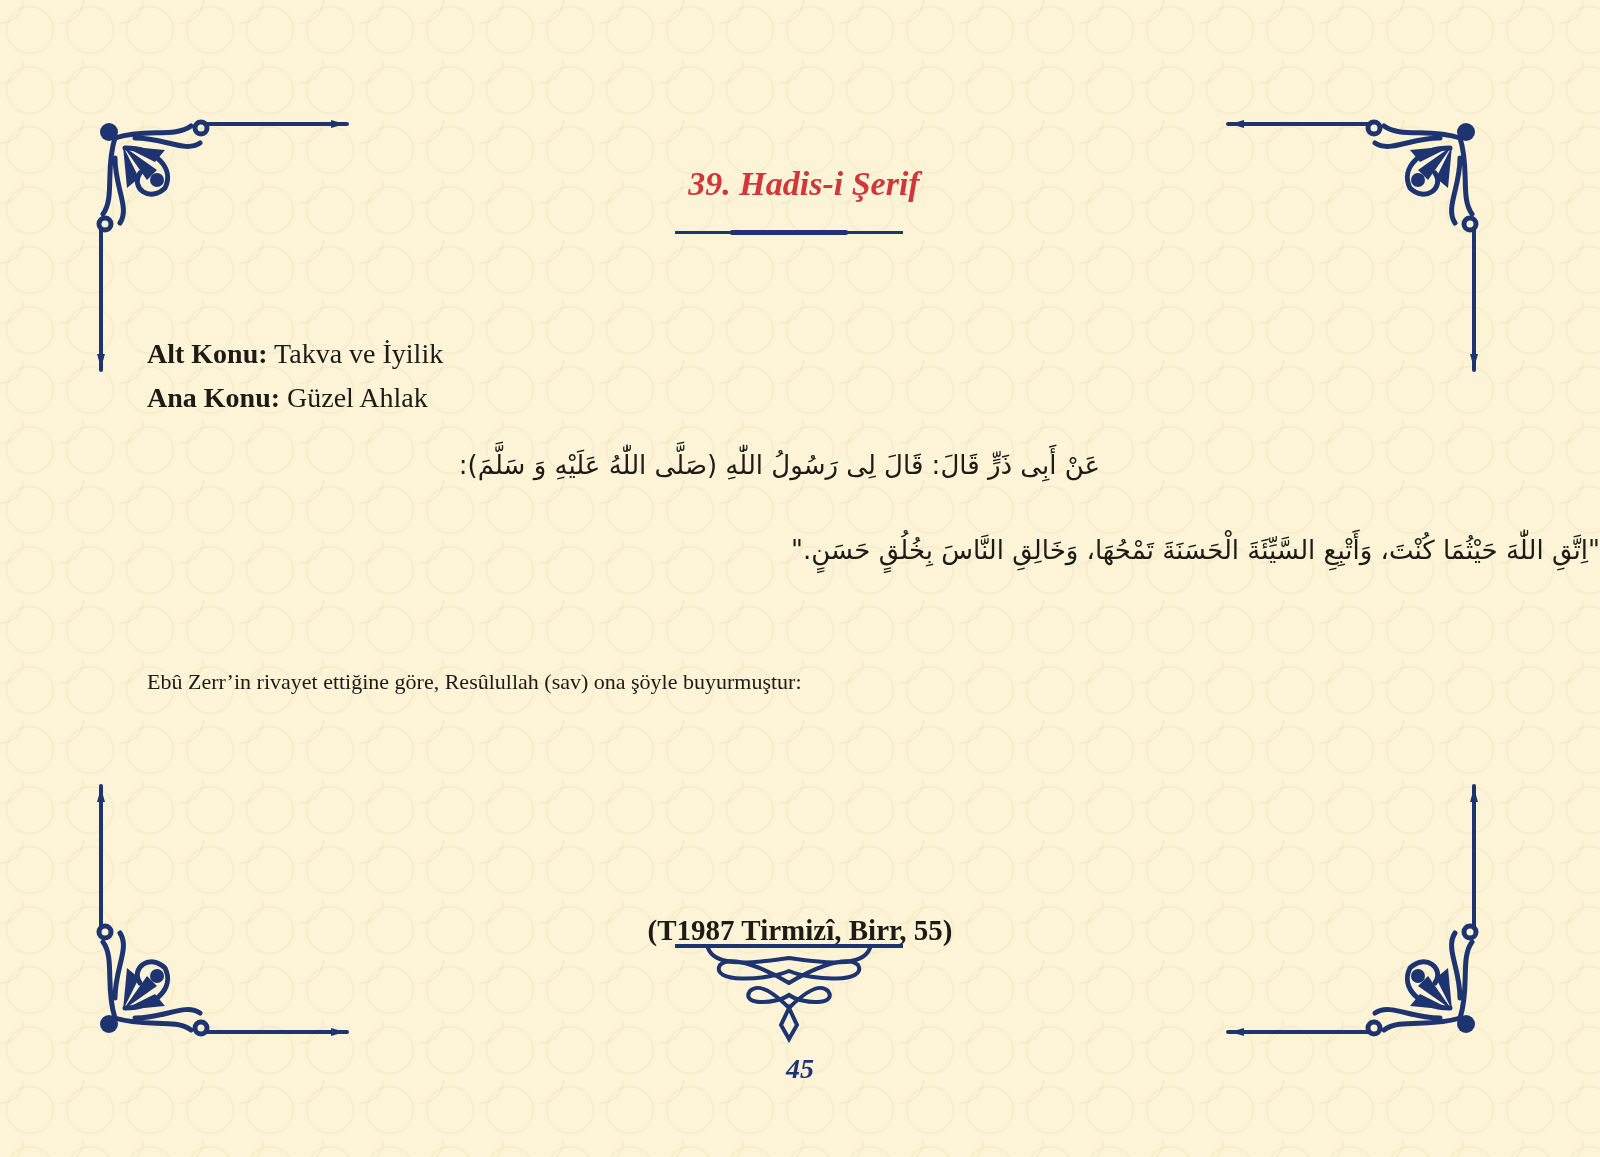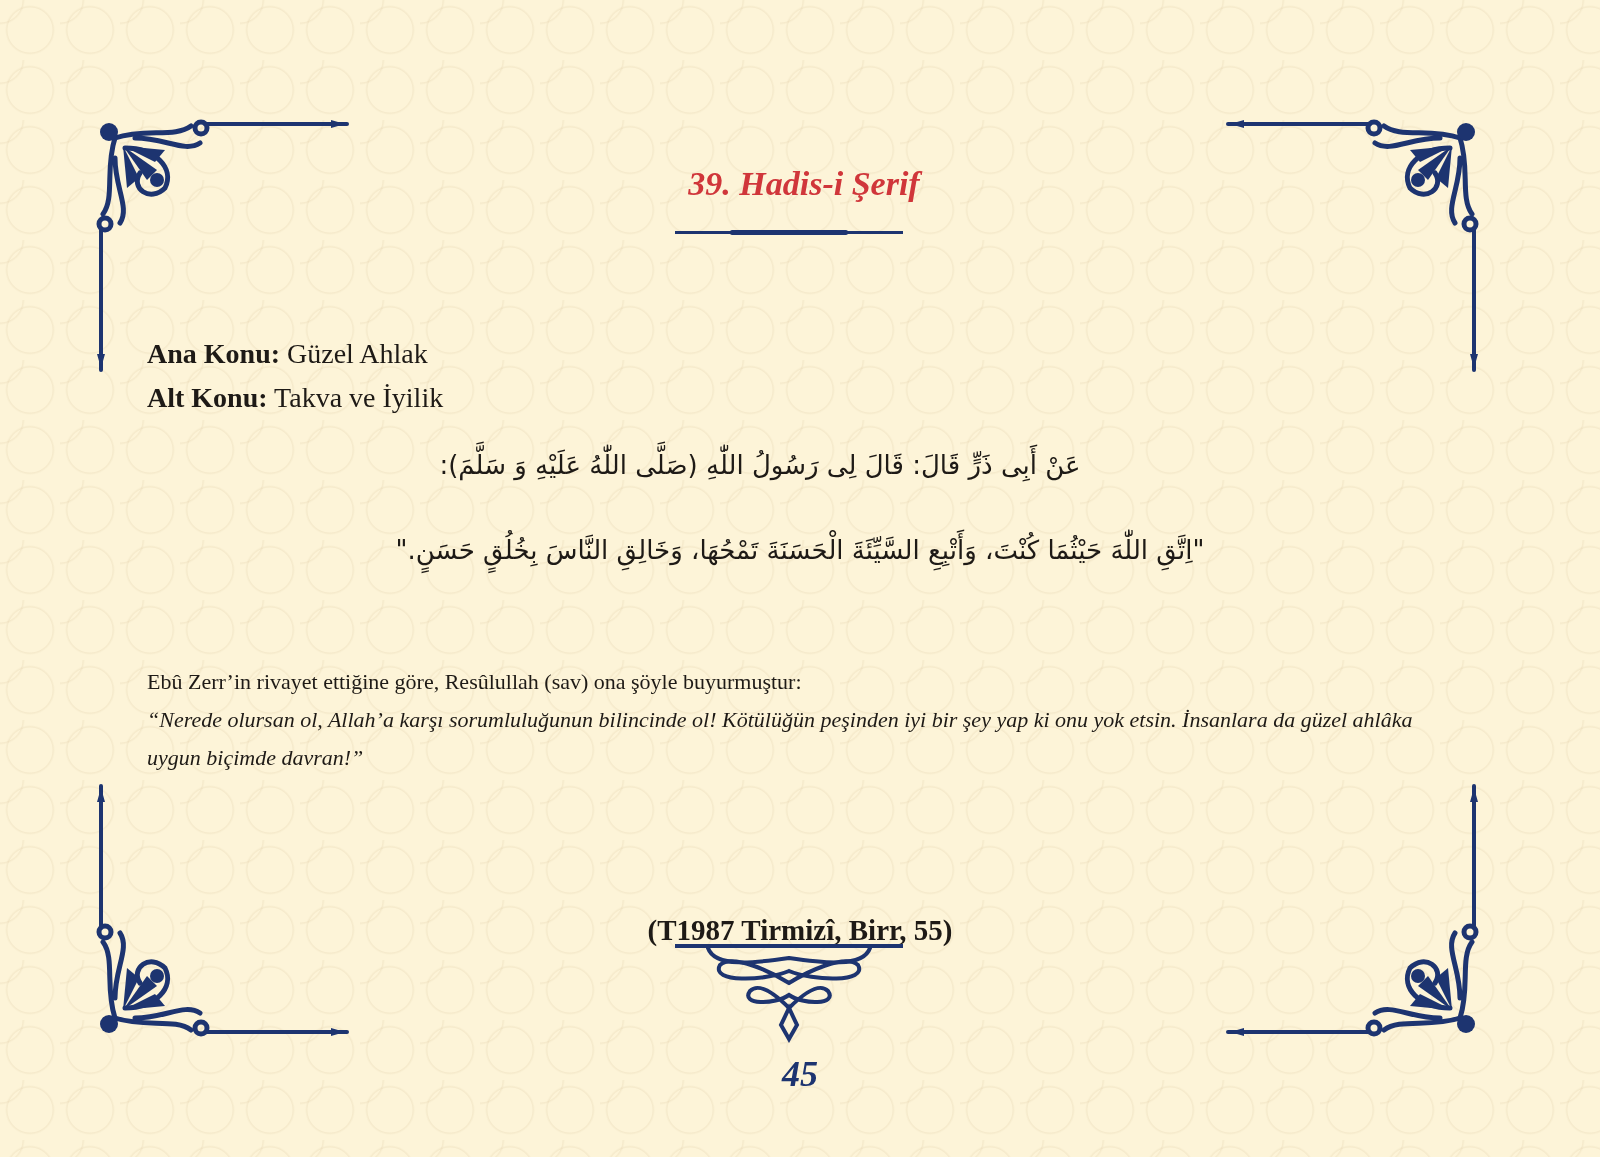--- a/index.html
+++ b/index.html
@@ -35,38 +35,38 @@
       background: #1d3470;
     }
     .title-rule::after {
       content: ""; position: absolute; left: 55px; top: -1px; width: 118px; height: 5px;
       background: #1d3470; border-radius: 2px;
     }
     .meta { position: absolute; left: 147px; top: 332px; font-size: 28px; line-height: 44px; }
     .meta b { font-weight: bold; }
 
     .arabic {
-      position: absolute; left: 0; right: 0; text-align: center;
+      position: absolute; left: 0; right: 0; text-align: right;
       direction: rtl; font-family: "DejaVu Sans", sans-serif; font-size: 26px;
       color: #1e1a16;
     }
     .arabic.l1 { top: 450px; padding-left: 420px; padding-right: 500px; }
     .arabic.l2 { top: 535px; }
 
     .translation { position: absolute; left: 147px; top: 663px; width: 1300px; font-size: 22px; line-height: 38px; }
     .translation .quote { font-style: italic; }
 
     .source {
       position: absolute; left: 0; right: 0; top: 890px; text-align: center;
       font-weight: bold; font-size: 29px; margin-top: 24px;
     }
     .bottom-ornament { position: absolute; left: 675px; top: 943px; width: 228px; height: 100px; }
     .page-number {
       position: absolute; left: 0; right: 0; top: 1053px; text-align: center;
-      font-style: italic; font-weight: bold; font-size: 36px; color: #1d3470;
+      font-style: italic; font-weight: bold; font-size: 28px; color: #1d3470;
     }
   </style>
 </head>
 <body>
 
 <div class="bg-pattern"></div>
 
 <div class="corner tl">
   <svg viewBox="0 0 260 260" fill="none" stroke="#1d3470" stroke-width="5" stroke-linecap="round">
     <path d="M110 6 L252 6" stroke-width="4"></path>
@@ -154,35 +154,34 @@
     <path d="M20 40 C20 70 35 90 25 105"></path>
     <path d="M40 20 C70 20 90 35 105 25"></path>
   </svg>
 </div>
 
 <div class="title">39. Hadis-i Şerif</div>
 <div class="title-rule"></div>
 
 <div class="meta">
   <div>
+    <b>Alt Konu:</b>
+    <span>Takva ve İyilik</span>
+  </div>
+  <div>
     <b>Ana Konu:</b>
     <span>Güzel Ahlak</span>
-  </div>
-  <div>
-    <b>Alt Konu:</b>
-    <span>Takva ve İyilik</span>
   </div>
 </div>
 
 <div class="arabic l1">عَنْ أَبِى ذَرٍّ قَالَ: قَالَ لِى رَسُولُ اللّٰهِ (صَلَّى اللّٰهُ عَلَيْهِ وَ سَلَّمَ):</div>
 <div class="arabic l2">"اِتَّقِ اللّٰهَ حَيْثُمَا كُنْتَ، وَأَتْبِعِ السَّيِّئَةَ الْحَسَنَةَ تَمْحُهَا، وَخَالِقِ النَّاسَ بِخُلُقٍ حَسَنٍ."</div>
 
 <div class="translation">
   <div>Ebû Zerr’in rivayet ettiğine göre, Resûlullah (sav) ona şöyle buyurmuştur:</div>
-  <div class="quote">“Nerede olursan ol, Allah’a karşı sorumluluğunun bilincinde ol! Kötülüğün peşinden iyi bir şey yap ki onu yok etsin. İnsanlara da güzel ahlâka uygun biçimde davran!”</div>
 </div>
 
 <div class="source">(T1987 Tirmizî, Birr, 55)</div>
 
 <div class="bottom-ornament">
   <svg viewBox="0 0 228 100" width="228" height="100" fill="none" stroke="#1d3470" stroke-width="4" stroke-linecap="round">
     <line x1="0" y1="3" x2="228" y2="3"></line>
     <path d="M33 5 C40 25 80 20 114 15 C148 20 188 25 195 5"></path>
     <path d="M45 22 C35 40 90 38 114 28 C138 38 193 40 183 22 C170 10 130 30 114 40 C98 30 58 10 45 22"></path>
     <path d="M75 48 C65 62 100 62 114 52 C128 62 163 62 153 48 C143 38 124 55 114 65 C104 55 85 38 75 48"></path>

